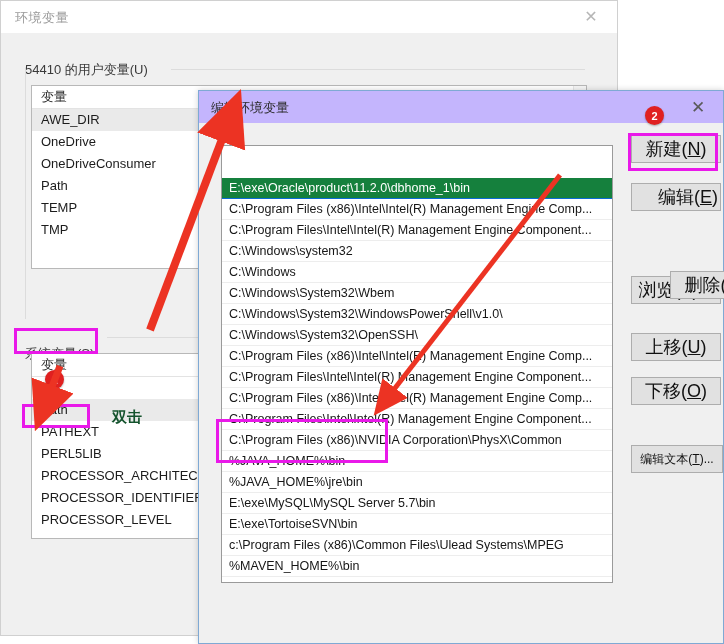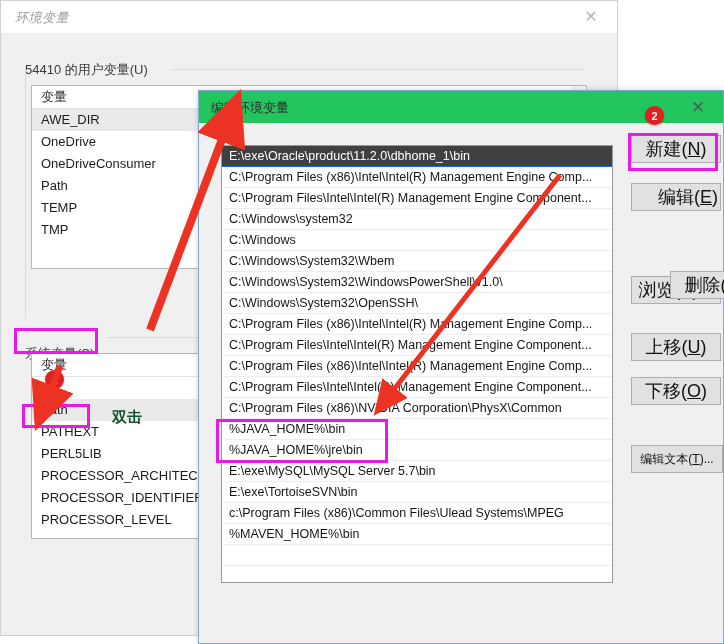--- a/index.html
+++ b/index.html
@@ -11,21 +11,20 @@
     -webkit-font-smoothing:antialiased;
   }
   
   #bg-window{
     position:absolute;left:0;top:0;width:618px;height:636px;
     background:#f0f0f0;border:1px solid #d0d0d0;box-sizing:border-box;
   }
   #bg-titlebar{
     position:absolute;left:0;top:0;width:100%;height:32px;background:#ffffff;
     border-bottom:1px solid #ffffff;
-    font-style:italic;
   }
   #bg-title{
     position:absolute;left:14px;top:8px;font-size:13px;color:#9b9b9b;
     letter-spacing:.5px;
   }
   #bg-close{
     position:absolute;right:6px;top:4px;width:40px;height:24px;
     display:flex;align-items:center;justify-content:center;
     color:#b6b6b6;font-size:16px;line-height:1;font-weight:300;
   }
@@ -57,39 +56,39 @@
     position:absolute;right:0;top:0;bottom:0;width:12px;background:#f6f6f6;
     border-left:1px solid #e6e6e6;
   }
   
   #edit-dialog{
     position:absolute;left:198px;top:90px;width:526px;height:554px;
     background:#f0f0f0;border:1px solid #7fa9d4;box-sizing:border-box;
     box-shadow:0 0 6px rgba(0,0,0,.18);
   }
   #ed-titlebar{
-    position:absolute;left:0;top:0;width:100%;height:32px;background:#22c55e;
+    position:absolute;left:0;top:0;width:100%;height:32px;background:#c4b5fd;
   }
   #ed-title{position:absolute;left:12px;top:8px;font-size:13px;color:#2b2b2b;}
   #ed-close{
     position:absolute;right:4px;top:3px;width:42px;height:26px;
     display:flex;align-items:center;justify-content:center;
     color:#5a5a5a;font-size:17px;font-weight:300;line-height:1;
   }
   #path-list{
     position:absolute;left:22px;top:54px;width:392px;height:438px;
     background:#ffffff;border:1px solid #9a9a9a;box-sizing:border-box;
     overflow:hidden;
   }
   #path-list .prow{
     height:21px;line-height:21px;padding-left:7px;font-size:12.5px;
     color:#161616;white-space:nowrap;overflow:hidden;
     border-bottom:1px solid #ededed;box-sizing:border-box;
   }
-  #path-list .prow.sel{background:#404040;color:#ffffff;border-bottom-color:#0a6cd4;}
+  #path-list .prow.sel{background:#15803d;color:#ffffff;border-bottom-color:#0a6cd4;margin-top:32px;}
   #path-list .pad{height:21px;border-bottom:1px solid #ededed;box-sizing:border-box;}
   .dlg-btn{
     position:absolute;width:90px;height:28px;background:#e1e1e1;
     border:1px solid #adadad;box-sizing:border-box;
     font-size:18px;color:#111;display:flex;align-items:center;justify-content:center;
   }
   .dlg-btn u{text-decoration:underline;}
   
   .hl-box{position:absolute;border:3px solid #e919e9;box-sizing:border-box;pointer-events:none;}
   .badge{

